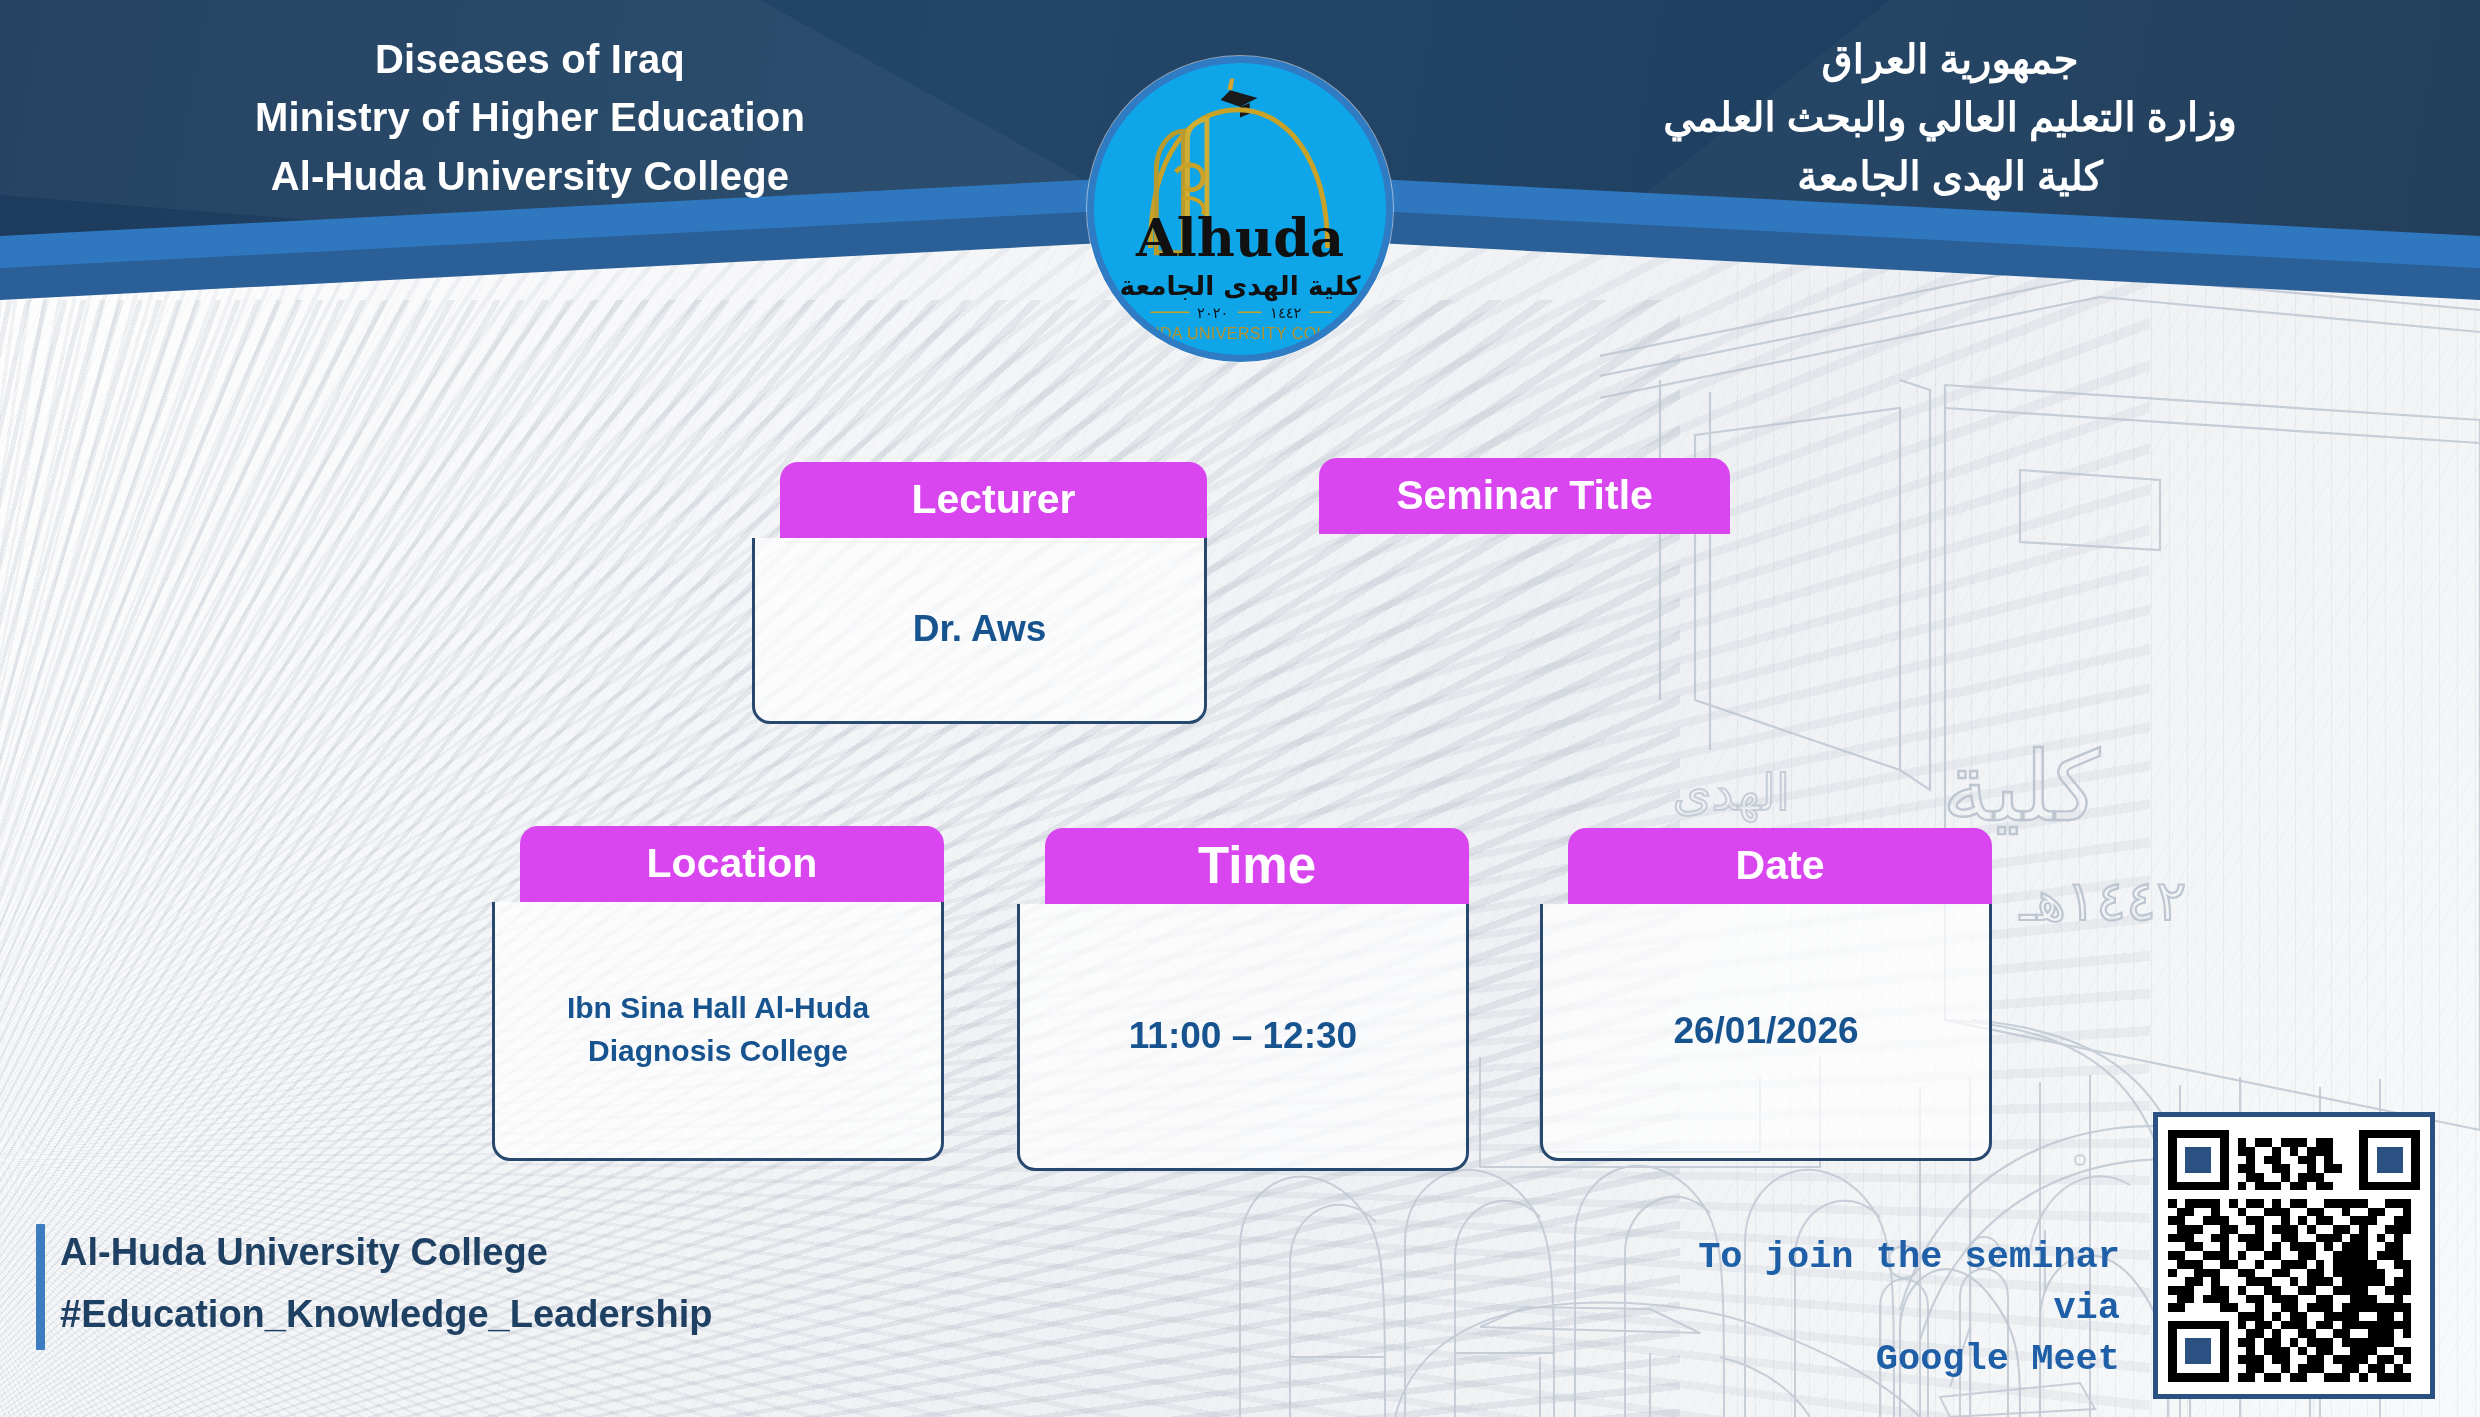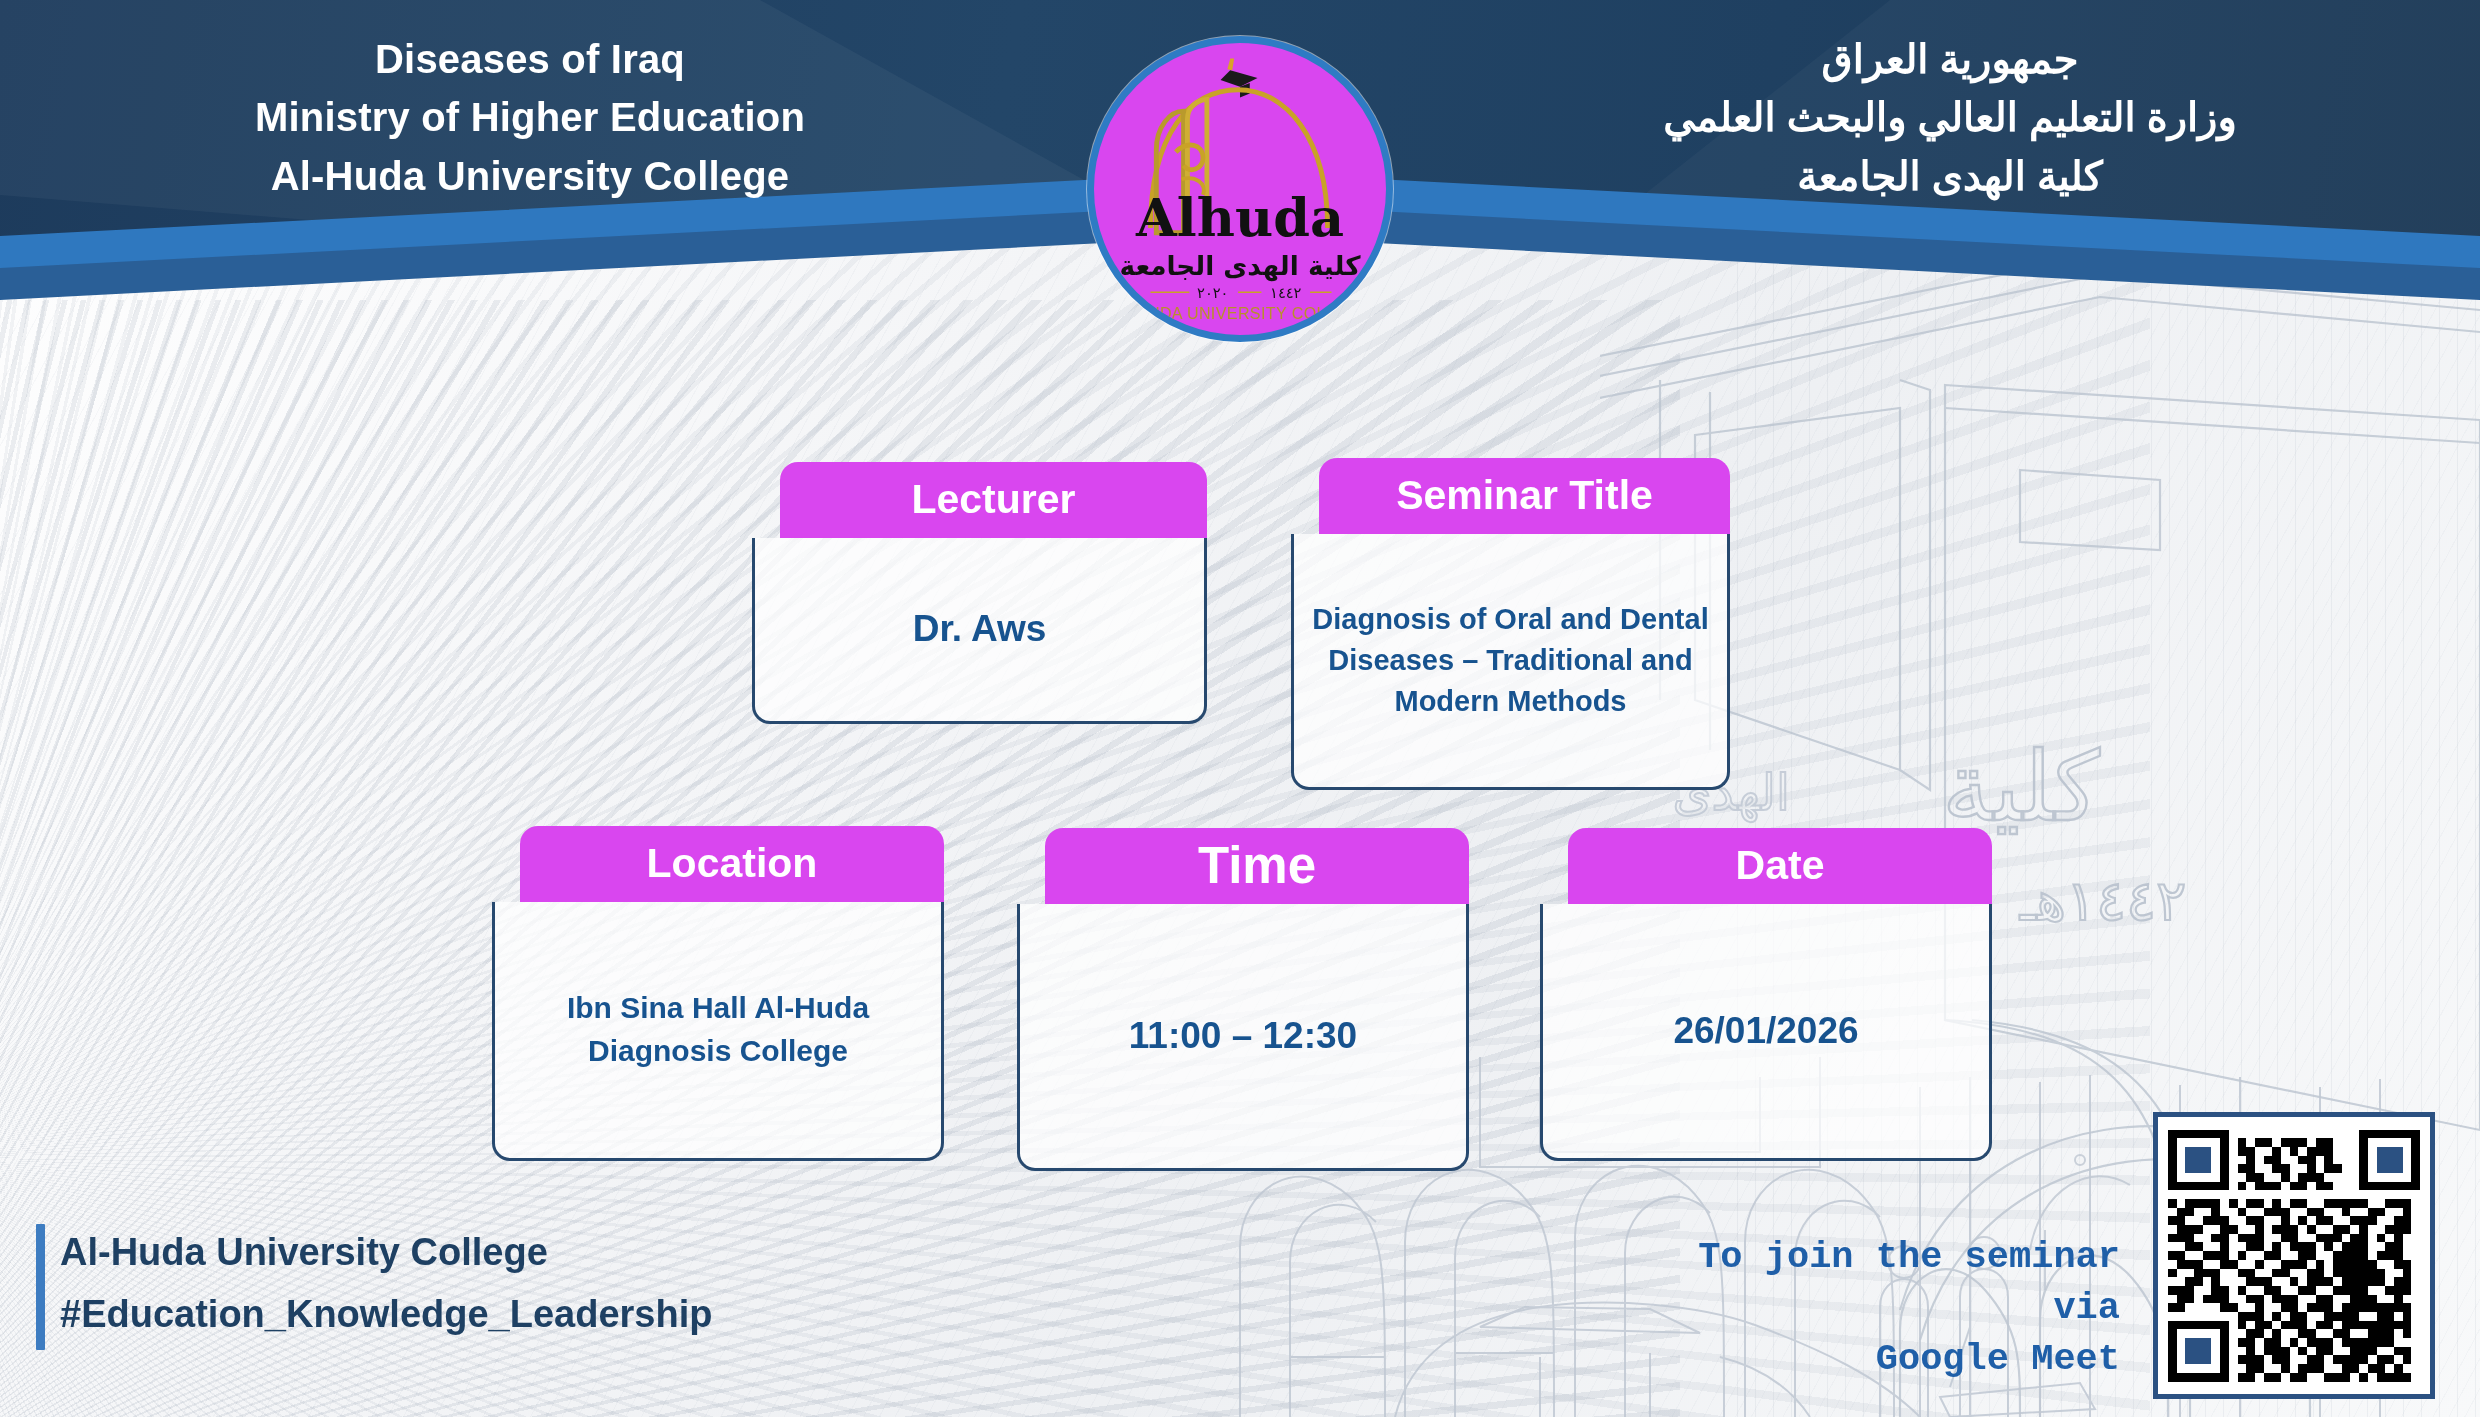--- a/index.html
+++ b/index.html
@@ -77,22 +77,22 @@
     background:#2a5f97;
     clip-path: polygon(0 268px, 1240px 204px, 2480px 268px, 2480px 300px, 1240px 236px, 0 300px);
   }
 
   .hdr-text { position:absolute; top:30px; font-weight:bold; color:#ffffff; line-height:1.46; }
   .hdr-en { left:160px; width:740px; text-align:center; font-size:40px; letter-spacing:.2px; }
   .hdr-ar { right:150px; width:760px; text-align:center; font-size:40px; direction:rtl; }
 
   
   .logo {
-    position:absolute; left:1087px; top:36px; width:306px; height:306px;
-    border-radius:50%; background:#d946ef; border:7px solid #2f7bc4;
+    position:absolute; left:1087px; top:56px; width:306px; height:306px;
+    border-radius:50%; background:#0ea5e9; border:7px solid #2f7bc4;
     box-shadow:0 0 0 1px rgba(255,255,255,.5);
     display:flex; align-items:center; justify-content:center; overflow:hidden;
   }
   .logo svg { width:100%; height:100%; }
 
   
   .card { position:absolute; }
   .card-head {
     border-radius:18px 18px 0 0;
     background:#d946ef;
@@ -302,21 +302,20 @@
     </svg>
   </div>
 
   <div class="card" id="card-lecturer">
     <div class="card-head">Lecturer</div>
     <div class="card-body">Dr. Aws</div>
   </div>
 
   <div class="card" id="card-seminar">
     <div class="card-head">Seminar Title</div>
-    <div class="card-body">Diagnosis of Oral and Dental Diseases – Traditional and Modern Methods</div>
   </div>
 
   <div class="card" id="card-location">
     <div class="card-head">Location</div>
     <div class="card-body">Ibn Sina Hall Al-Huda Diagnosis College</div>
   </div>
 
   <div class="card" id="card-time">
     <div class="card-head">Time</div>
     <div class="card-body">11:00 – 12:30</div>

